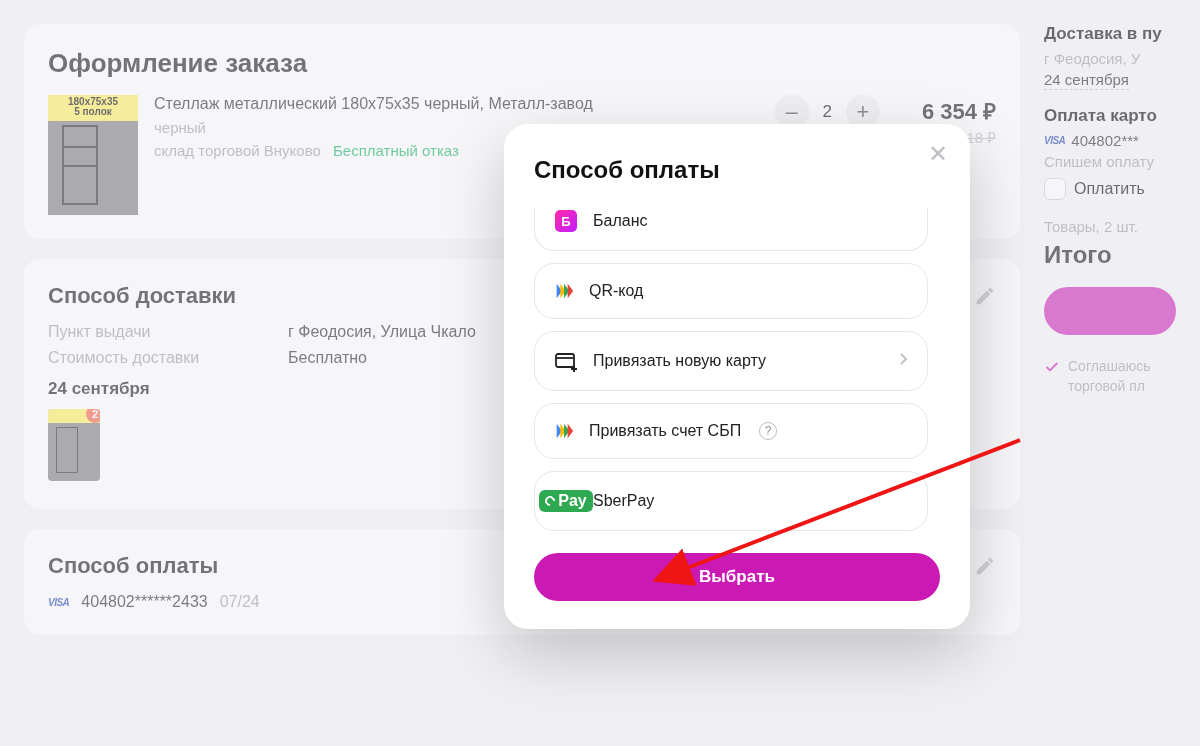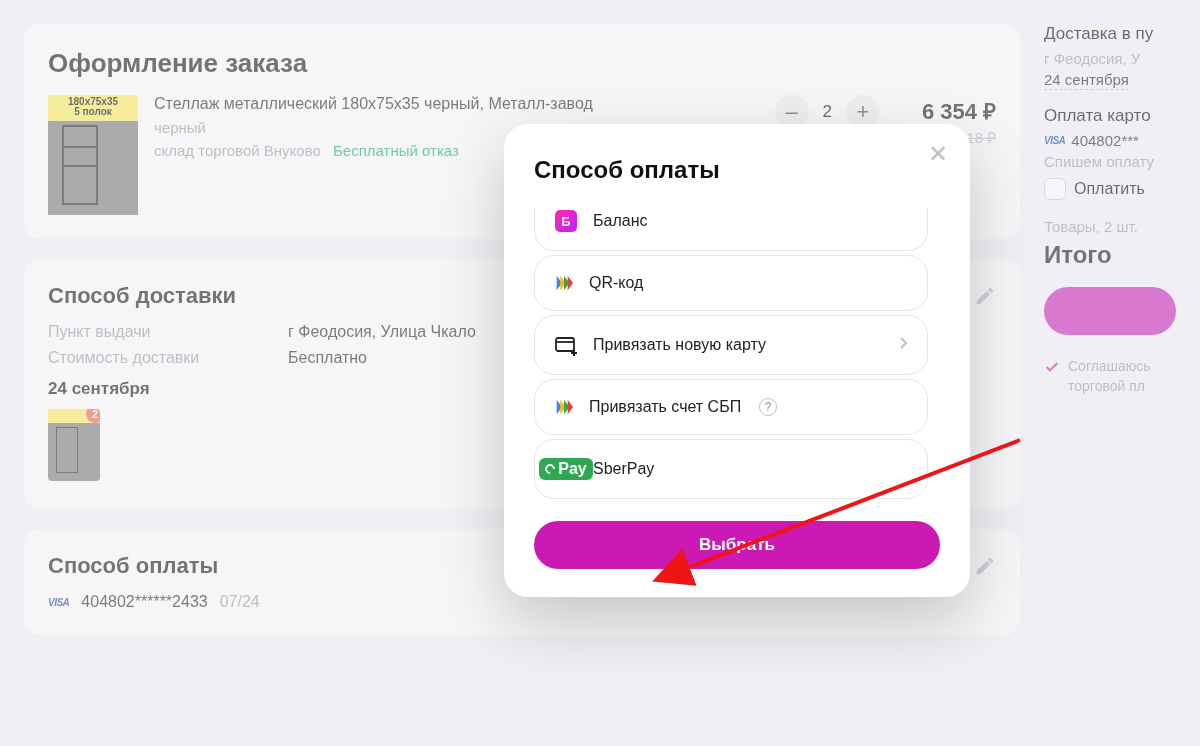--- a/index.html
+++ b/index.html
@@ -47,40 +47,40 @@
     .thumb { width: 52px; height: 72px; background: #777; border-radius: 4px; position: relative; display: inline-block; overflow: hidden; }
     .thumb .banner { position: absolute; top: 0; left: 0; right: 0; height: 14px; background: #ffee58; }
     .thumb .badge { position: absolute; top: -4px; right: -4px; width: 18px; height: 18px; border-radius: 50%; background: #f45b3f; color: #fff; font-size: 11px; display: flex; align-items: center; justify-content: center; font-weight: 700; }
     .thumb .mini-shelf { position: absolute; top: 18px; left: 8px; width: 22px; height: 46px; border: 1px solid #222; }
     
     .payment-row { display: flex; align-items: center; gap: 12px; font-size: 16px; color: #222; }
     .visa-logo { font-size: 10px; font-weight: 800; font-style: italic; color: #1a3fb3; letter-spacing: -0.5px; display: inline-block; }
     .card-exp { color: #9a9aa0; }
     
     
-    .rs-item h4 { font-size: 17px; font-weight: 400; margin-bottom: 6px; }
+    .rs-item h4 { font-size: 17px; font-weight: 700; margin-bottom: 6px; }
     .rs-row { font-size: 15px; color: #9a9aa0; margin-bottom: 4px; }
     .rs-date { font-size: 15px; color: #222; border-bottom: 1px dashed #bbb; display: inline-block; margin-bottom: 16px; padding-bottom: 1px; }
     .rs-card-row { display: flex; align-items: center; gap: 6px; font-size: 15px; color: #222; margin-bottom: 4px; }
     .checkbox-row { display: flex; align-items: center; gap: 8px; margin-top: 8px; margin-bottom: 18px; text-align: right; }
     .checkbox { width: 22px; height: 22px; border: 1px solid #ccc; border-radius: 6px; background: #fff; flex-shrink: 0; }
     .rs-goods { font-size: 15px; color: #9a9aa0; margin-bottom: 6px; }
     .rs-total { font-size: 24px; font-weight: 800; color: #111; margin-bottom: 18px; }
     .pay-btn { width: 100%; height: 48px; background: #cb1ab4; border-radius: 24px; border: none; }
     .consent { display: flex; align-items: flex-start; gap: 8px; margin-top: 18px; font-size: 14px; color: #9a9aa0; line-height: 1.4; }
     .check-icon { width: 16px; height: 16px; color: #cb1ab4; flex-shrink: 0; margin-top: 2px; }
     
     
     .overlay { position: absolute; inset: 0; background: rgba(235,235,240,0.45); }
     
     
     .modal { position: absolute; left: 504px; top: 124px; width: 466px; background: #fff; border-radius: 24px; box-shadow: 0 24px 64px rgba(0,0,0,0.2); padding: 32px 30px 28px; display: flex; flex-direction: column; gap: 12px; }
     .modal-close { position: absolute; top: 18px; right: 22px; cursor: pointer; color: #c0c0c6; font-size: 24px; line-height: 1; }
     .modal-title { font-size: 24px; font-weight: 800; color: #111; margin-bottom: 12px; }
-    .options { display: flex; flex-direction: column; gap: 4px; max-height: 400px; overflow-y: auto; padding-right: 12px; }
+    .options { display: flex; flex-direction: column; gap: 12px; max-height: 400px; overflow-y: auto; padding-right: 12px; }
     .options::-webkit-scrollbar { width: 6px; }
     .options::-webkit-scrollbar-track { background: transparent; }
     .options::-webkit-scrollbar-thumb { background: #dcdce0; border-radius: 3px; }
     .option { display: flex; align-items: center; gap: 14px; padding: 16px 18px; border: 1px solid #e7e7ea; border-radius: 20px; cursor: pointer; font-size: 16px; color: #222; font-weight: 500; position: relative; }
     .option.cut-top { border-top-left-radius: 0; border-top-right-radius: 0; border-top: none; margin-top: -12px; padding-top: 12px; }
     .option.selected { border-color: #c63eb3; }
     .opt-icon { width: 26px; height: 26px; display: flex; align-items: center; justify-content: center; flex-shrink: 0; }
     .chevron { margin-left: auto; color: #c0c0c6; }
     .help-circle { width: 18px; height: 18px; border: 1px solid #c0c0c6; border-radius: 50%; display: inline-flex; align-items: center; justify-content: center; font-size: 12px; color: #8f8f96; margin-left: 4px; }
     

